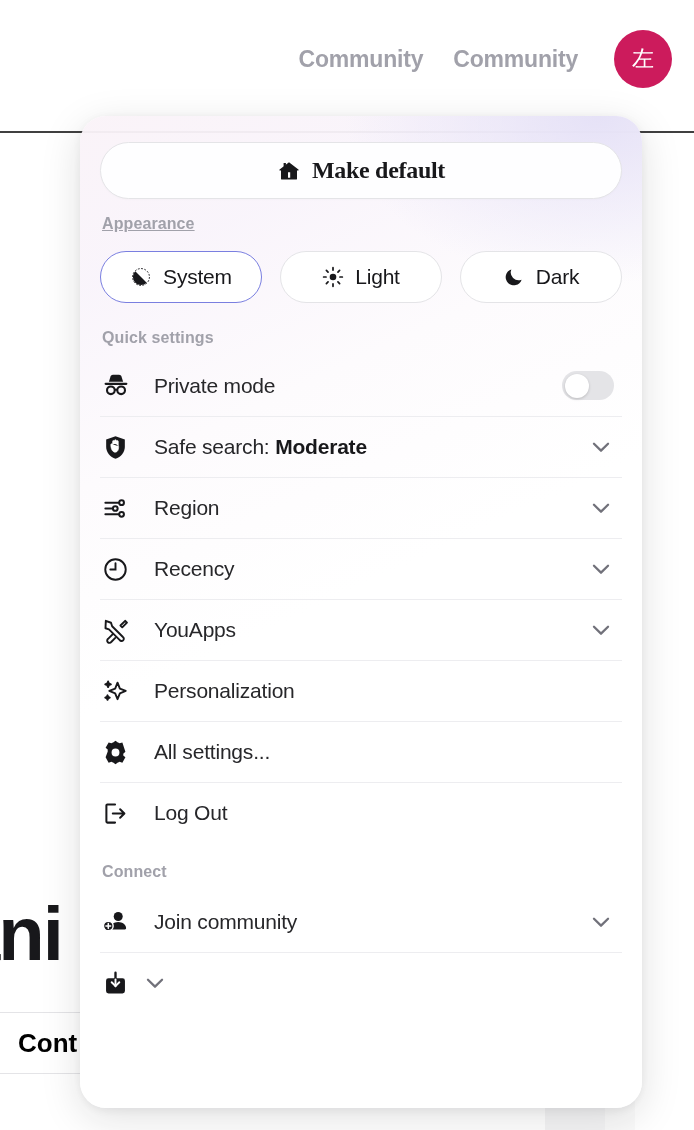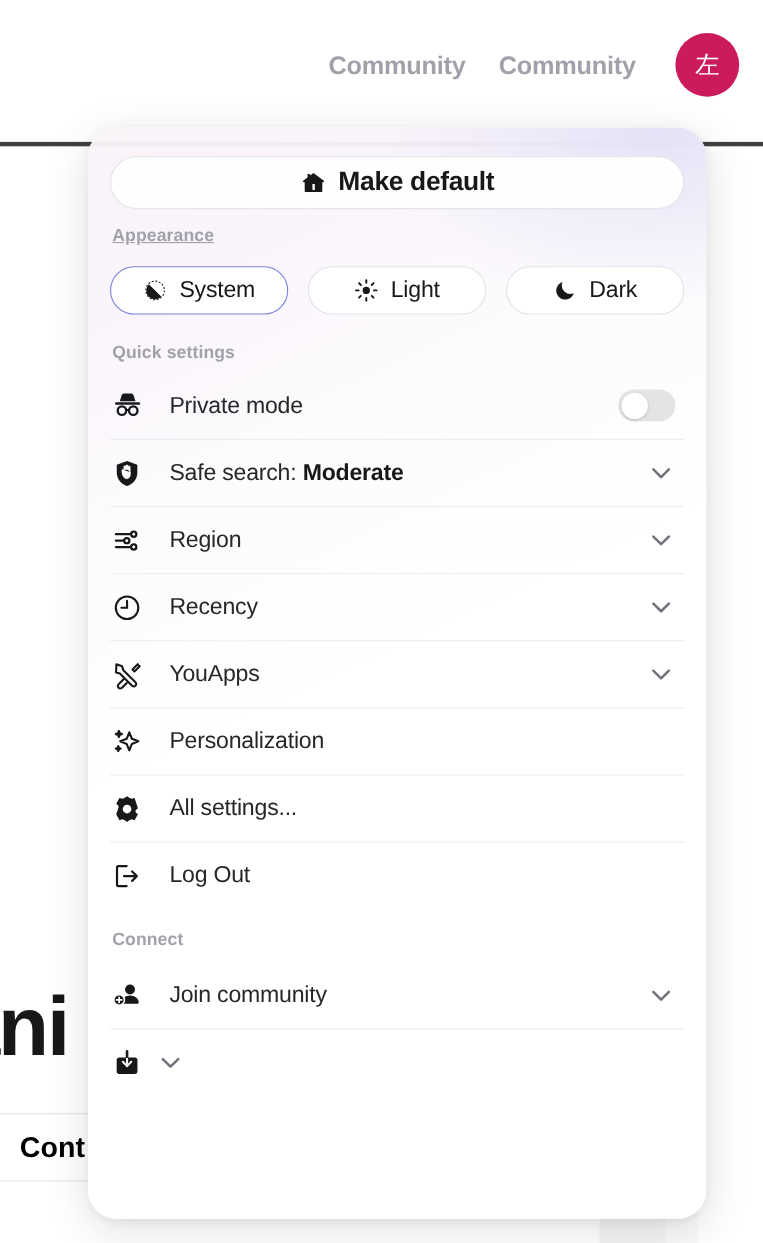--- a/index.html
+++ b/index.html
@@ -21,21 +21,21 @@
   .page-bg {
     position: absolute;
     inset: 0;
     background: #ffffff;
   }
 
   .site-header {
     position: absolute;
     top: 0; left: 0; right: 0;
     height: 133px;
-    border-bottom: 4px solid #404040;
+    border-bottom: 2px solid #404040;
     background: #fff;
   }
 
   .header-nav {
     position: absolute;
     right: 22px;
     top: 30px;
     display: flex;
     align-items: center;
     gap: 30px;
@@ -142,30 +142,31 @@
     height: 170px;
     background: radial-gradient(ellipse at 85% 0%, rgba(226,222,246,0.85) 0%, rgba(226,222,246,0) 70%);
     pointer-events: none;
   }
 
   .popover-inner { position: relative; }
 
   
   .make-default {
     margin: 26px 0 0 0;
-    height: 48px;
+    height: 57px;
     border-radius: 30px;
     border: 1px solid #e4e4e7;
     background: #fefeff;
     display: flex;
     align-items: center;
     justify-content: center;
     gap: 11px;
     cursor: pointer;
     box-shadow: 0 1px 2px rgba(0,0,0,0.02);
+    font-family: Liberation Serif, serif;
   }
 
   .make-default-label {
     font-size: 24px;
     font-weight: 700;
     color: #18181b;
     letter-spacing: -0.3px;
   }
 
   
@@ -183,21 +184,21 @@
 
   
   .theme-row {
     display: flex;
     gap: 18px;
     margin-top: 18px;
   }
 
   .theme-chip {
     flex: 1;
-    height: 44px;
+    height: 52px;
     border-radius: 27px;
     border: 1px solid #e4e4e7;
     background: #fff;
     display: flex;
     align-items: center;
     justify-content: center;
     gap: 11px;
     cursor: pointer;
   }
 

